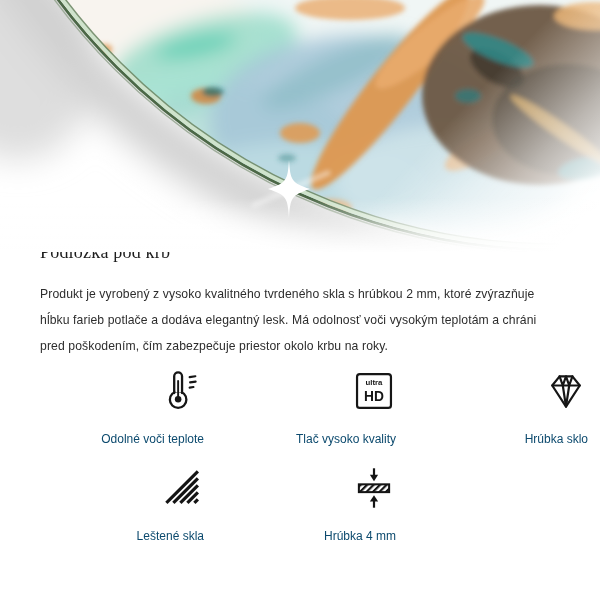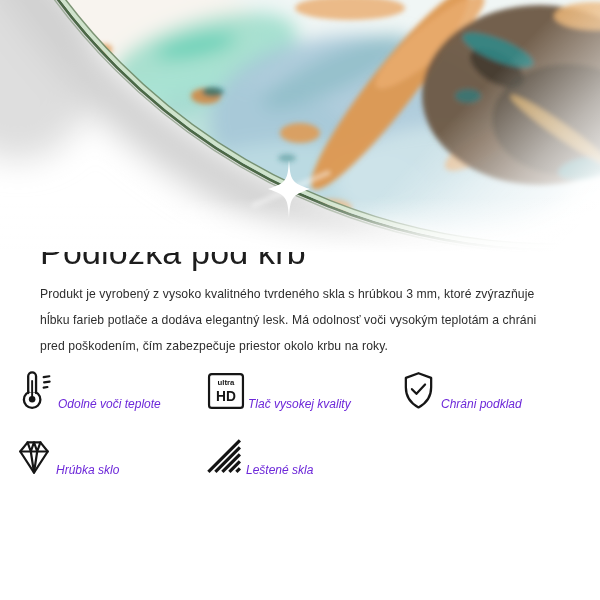--- a/index.html
+++ b/index.html
@@ -3,35 +3,35 @@
 <meta charset="utf-8">
 <style>
   html,body{margin:0;padding:0;}
   body{
     width:600px;height:600px;overflow:hidden;background:#ffffff;
     font-family:"Liberation Sans","DejaVu Sans",sans-serif;color:#1c1c1c;
   }
   .hero{position:relative;width:600px;height:252px;}
   .hero svg{display:block;}
   .page-title{
-    font-family:Liberation Sans, sans-serif;
-    font-weight:400;font-size:34px;line-height:37px;
+    font-family:Liberation Serif, serif;
+    font-weight:400;font-size:18px;line-height:37px;
     color:#1d1d1d;margin:-18px 0 0 40px;letter-spacing:.2px;
   }
   .desc{
     margin:10px 38px 0 40px;font-size:12.2px;line-height:26px;
     color:#2d2d2d;letter-spacing:.1px;
   }
   .features{
     display:grid;grid-template-columns:1fr 1fr 1fr;
     padding:0 12px;margin-top:8px;row-gap:18px;
   }
-  .feature{display:flex;flex-direction:row;align-items:center;}
+  .feature{display:flex;flex-direction:column;align-items:flex-end;}
   .icon-box{height:48px;display:flex;align-items:center;justify-content:center;}
-  .feature .label{margin-top:26px;font-size:12px;color:#6d28d9;font-style:italic;}
+  .feature .label{margin-top:17px;font-size:12px;color:#0c4a6e;}
   .ic{stroke:#161616;fill:none;stroke-width:2.4;}
 </style>
 </head>
 <body>
 
 <div class="hero">
   <svg width="600" height="252" viewBox="0 0 600 252">
     <defs>
       <clipPath id="discClip">
           <circle cx="558" cy="-374" r="623"></circle>
@@ -117,21 +117,21 @@
 
     <rect x="0" y="0" width="600" height="252" fill="url(#fadeBR)"></rect>
     <rect x="0" y="0" width="600" height="252" fill="url(#fadeBottom)"></rect>
   </svg>
 </div>
 
 <h1 class="page-title">
   <div>Podložka pod krb</div>
 </h1>
 
-<p class="desc">Produkt je vyrobený z vysoko kvalitného tvrdeného skla s hrúbkou 3 mm, ktoré zvýrazňuje hĺbku farieb potlače a dodáva elegantný lesk. Má odolnosť voči vysokým teplotám a chráni pred poškodením, čím zabezpečuje priestor okolo krbu na roky.</p>
+<p class="desc">Produkt je vyrobený z vysoko kvalitného tvrdeného skla s hrúbkou 2 mm, ktoré zvýrazňuje hĺbku farieb potlače a dodáva elegantný lesk. Má odolnosť voči vysokým teplotám a chráni pred poškodením, čím zabezpečuje priestor okolo krbu na roky.</p>
 
 <div class="features">
 
   <div class="feature">
     <span class="icon-box">
       <svg width="46" height="46" viewBox="0 0 48 48">
         <circle class="ic" cx="21" cy="33" r="8.6" stroke-width="2.3"></circle>
         <rect x="18" y="21.5" width="6" height="4" fill="#ffffff" stroke="none"></rect>
         <path class="ic" d="M16.9,26.2 L16.9,8.6 A4.1,4.1 0 0 1 25.1,8.6 L25.1,26.2" stroke-width="2.3" stroke-linecap="round"></path>
         <line x1="21" y1="13.5" x2="21" y2="31" stroke="#161616" stroke-width="2" stroke-linecap="round"></line>
@@ -147,32 +147,23 @@
   </div>
 
   <div class="feature">
     <span class="icon-box">
       <svg width="44" height="44" viewBox="0 0 48 48">
         <rect class="ic" x="5.5" y="5.5" width="37" height="37" rx="3" stroke-width="2.6"></rect>
         <text x="24" y="17.5" text-anchor="middle" font-family="Liberation Sans, sans-serif" font-size="8.5" font-weight="700" fill="#161616">ultra</text>
         <text x="24" y="34.5" text-anchor="middle" font-family="Liberation Sans, sans-serif" font-size="15" font-weight="800" fill="#161616">HD</text>
       </svg>
     </span>
-    <span class="label">Tlač vysokej kvality</span>
-  </div>
-
-  <div class="feature">
-    <span class="icon-box">
-      <svg width="45" height="45" viewBox="0 0 48 48">
-        <path class="ic" d="M24,4.5 L37.5,9.5 V19.5 C37.5,30 32,36.8 24,41 C16,36.8 10.5,30 10.5,19.5 V9.5 Z" stroke-width="2.5" stroke-linejoin="round"></path>
-        <polyline class="ic" points="17,21.5 21.8,26.5 31,16.5" stroke-width="2.5" stroke-linecap="round" stroke-linejoin="round"></polyline>
-      </svg>
-    </span>
-    <span class="label">Chráni podklad</span>
-  </div>
+    <span class="label">Tlač vysoko kvality</span>
+  </div>
+
 
   <div class="feature">
     <span class="icon-box">
       <svg width="44" height="44" viewBox="0 0 48 48">
         <g class="ic" stroke-width="2.3" stroke-linejoin="round" stroke-linecap="round">
           <path d="M9,18 L17,8 H31 L39,18 L24,41 Z"></path>
           <path d="M9,18 H39"></path>
           <path d="M17,8 L20.5,18 L24,8 L27.5,18 L31,8"></path>
           <path d="M20.5,18 L24,41 M27.5,18 L24,41"></path>
         </g>
@@ -189,14 +180,32 @@
           <path d="M13,41 L41,13"></path>
           <path d="M21,41 L41,21"></path>
           <path d="M29,41 L41,29"></path>
           <path d="M37,41 L41,37"></path>
         </g>
       </svg>
     </span>
     <span class="label">Leštené skla</span>
   </div>
 
+  <div class="feature">
+    <span class="icon-box">
+      <svg width="44" height="44" viewBox="0 0 48 48">
+        <defs>
+          <pattern id="hatch" width="5" height="5" patternUnits="userSpaceOnUse" patternTransform="rotate(45)">
+            <rect width="5" height="5" fill="#ffffff"></rect>
+            <rect width="2.4" height="5" fill="#141414"></rect>
+          </pattern>
+        </defs>
+        <rect x="7.5" y="20" width="33" height="8.5" fill="url(#hatch)" stroke="#141414" stroke-width="2.2"></rect>
+        <line x1="24" y1="2.5" x2="24" y2="10" stroke="#141414" stroke-width="2.4"></line>
+        <polygon points="19.5,9.5 28.5,9.5 24,16.5" fill="#141414"></polygon>
+        <line x1="24" y1="45.5" x2="24" y2="38" stroke="#141414" stroke-width="2.4"></line>
+        <polygon points="19.5,38.8 28.5,38.8 24,31.8" fill="#141414"></polygon>
+      </svg>
+    </span>
+    <span class="label">Hrúbka 4 mm</span>
+  </div>
 
 </div>
 
 </body></html>

